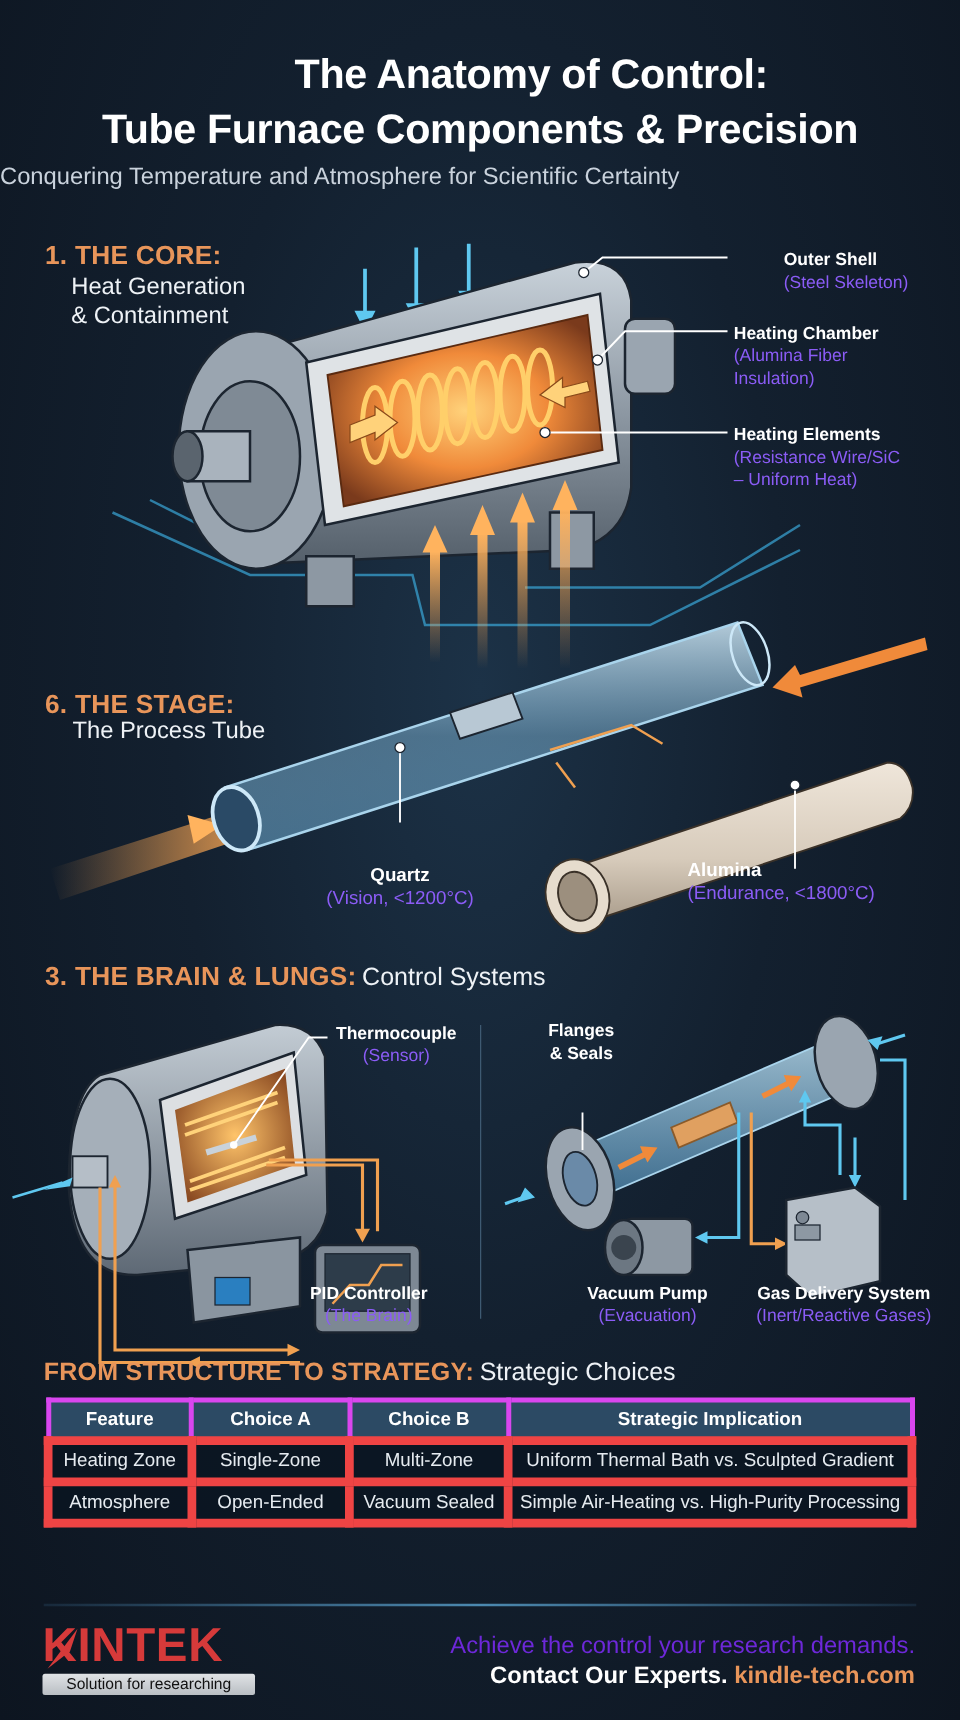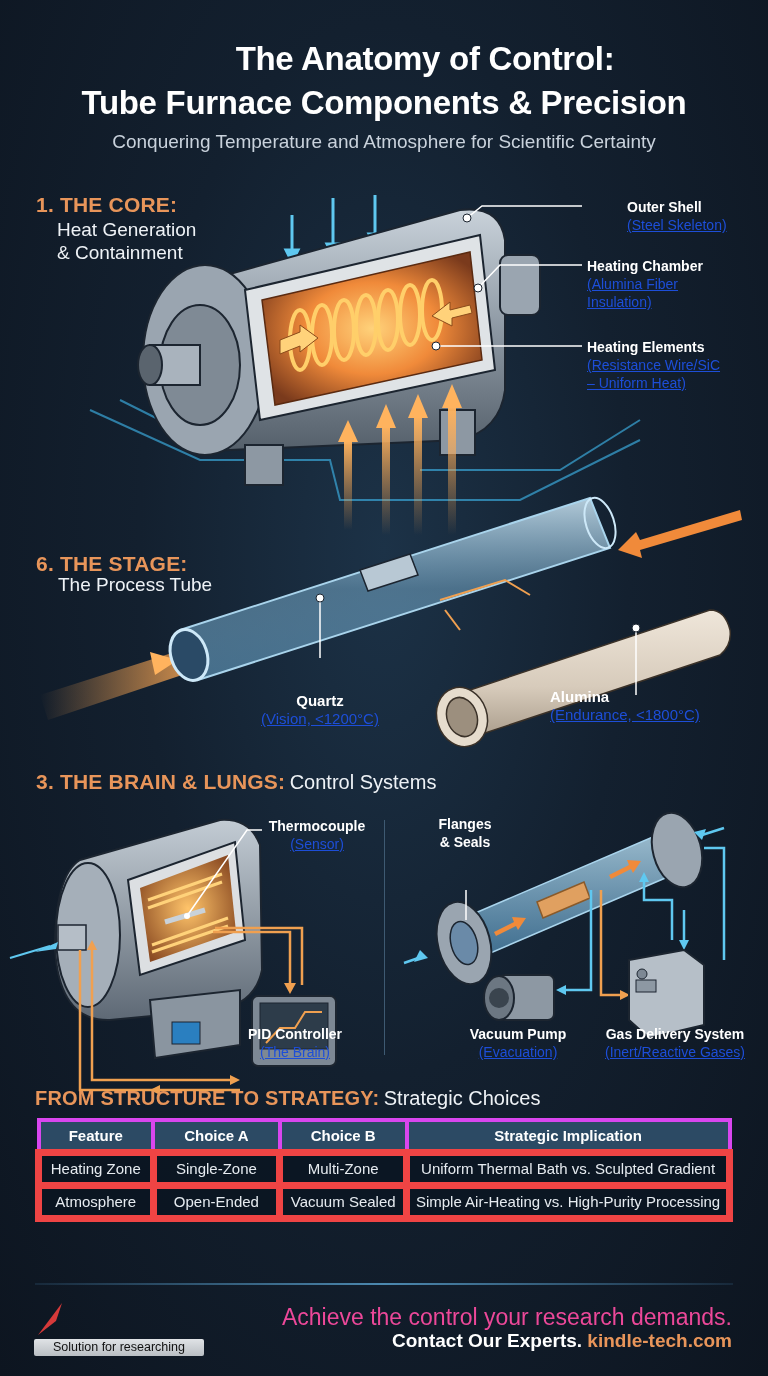--- a/index.html
+++ b/index.html
@@ -9,25 +9,25 @@
     font-family:"Liberation Sans", sans-serif;
     color:#ffffff;
     position:relative;
   }
   .abs{position:absolute;}
   .title{
     left:0;width:768px;text-align:center;
     font-weight:700;font-size:33px;line-height:42px;letter-spacing:-0.3px;
     font-family:"Liberation Sans", sans-serif;
   }
-  .subtitle{left:0;width:768px;text-align:center;top:131px;font-size:19px;color:#c9d2dc;}
+  .subtitle{left:0;width:768px;text-align:left;top:131px;font-size:19px;color:#c9d2dc;}
   .sec-h{font-weight:700;font-size:21px;color:#e8955a;letter-spacing:0.2px;}
   .sec-sub{font-size:19px;color:#eef2f6;line-height:23px;}
   .lbl-b{font-weight:700;font-size:14px;color:#ffffff;line-height:18px;}
-  .lbl-n{font-size:14px;color:#1d4ed8;line-height:18px;text-decoration:underline;}
+  .lbl-n{font-size:14px;color:#8b5cf6;line-height:18px;}
   svg{position:absolute;overflow:visible;}
   table.strat{
     border-collapse:collapse;
     width:698px;
     font-size:15px;
   }
   table.strat th{
     background:#2c4a64;
     color:#fff;font-weight:700;height:32px;
     border:4px solid #d946ef;
@@ -376,22 +376,23 @@
     </tbody>
   </table>
 </div>
 
 <div class="abs divider"></div>
 
 <div class="abs" style="left:34px;top:1297px;">
   <svg width="170" height="40" style="position:relative;">
     <path d="M4,38 L28,6 L22,24 Z" fill="#d63a3a"></path>
   </svg>
+  <div class="abs" style="left:0;top:0;font-weight:700;font-size:38px;line-height:40px;color:#d63a3a;letter-spacing:0.5px;">KINTEK</div>
   <div class="abs" style="left:0;top:42px;width:170px;height:17px;background:linear-gradient(#e0e3e6,#b9bec3);border-radius:2px;color:#111;font-size:12.5px;line-height:17px;text-align:center;">Solution for researching</div>
 </div>
 
 <div class="abs" style="right:36px;top:1305px;text-align:right;">
-  <div style="font-size:23px;color:#ec4899;line-height:24px;margin-left:12px;">Achieve the control your research demands.</div>
+  <div style="font-size:19px;color:#6d28d9;line-height:24px;margin-left:12px;">Achieve the control your research demands.</div>
   <div style="font-size:19px;line-height:24px;font-weight:700;">
     <span style="color:#ffffff;">Contact Our Experts.</span>
     <span style="color:#e8955a;">kindle-tech.com</span>
   </div>
 </div>
 
 </body></html>

